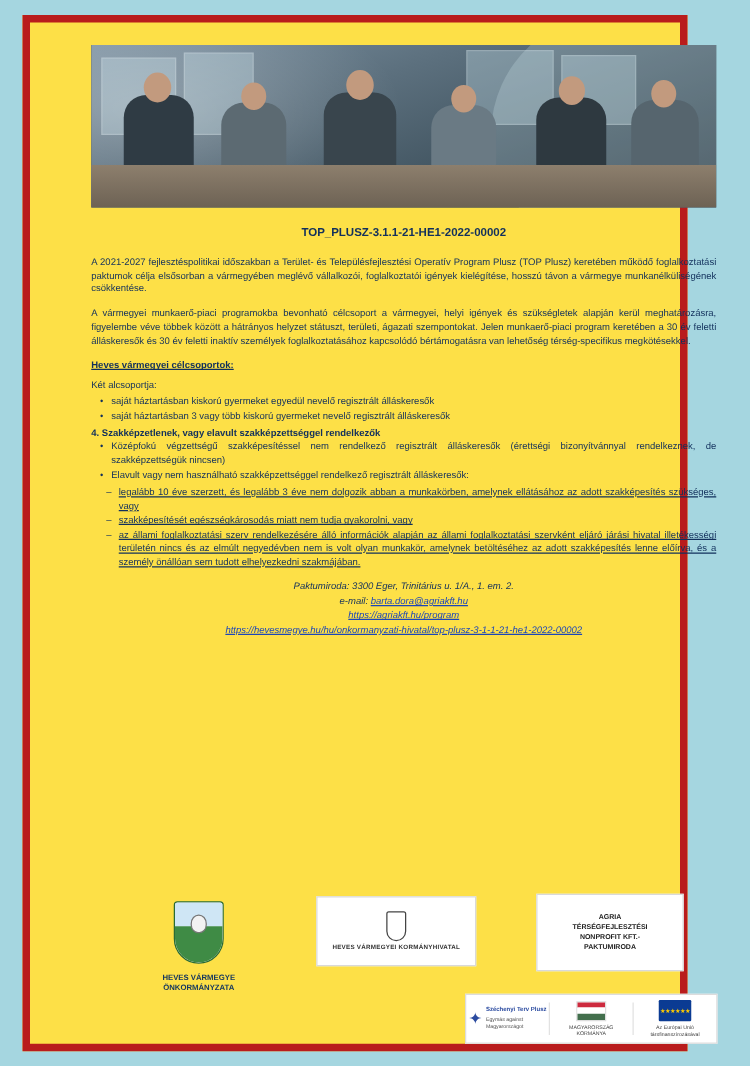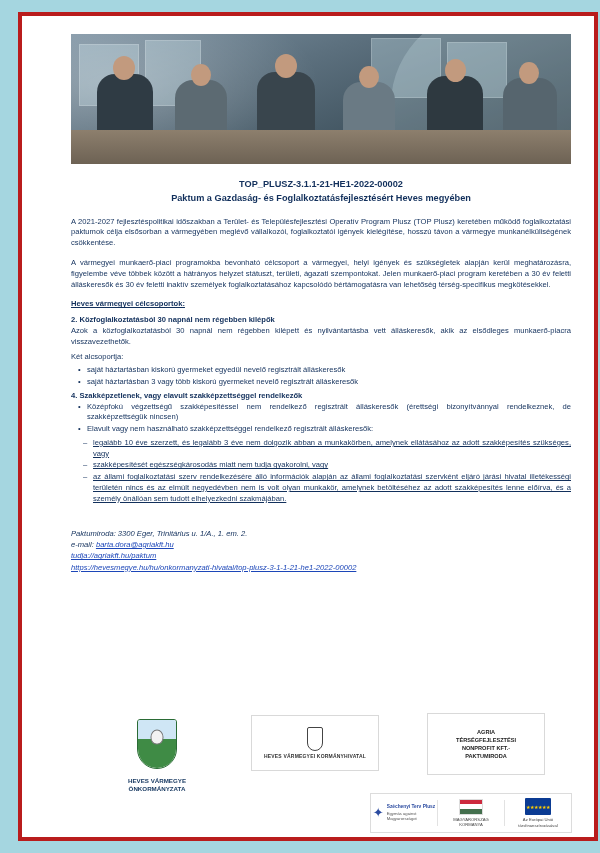--- a/index.html
+++ b/index.html
@@ -12,23 +12,23 @@
   .page {
     position: relative;
     width: 600px; height: 853px;
     background: #a5d6e0;
     padding: 0;
     overflow: hidden;
   }
   .inner {
     position: absolute;
     left: 18px; top: 12px;
-    width: 580px; height: 829px;
-    background: #ffffff;
-    border: 4px solid #b91c1c;
+    width: 532px; height: 829px;
+    background: #fde047;
+    border: 6px solid #b91c1c;
   }
   
   .hero {
     position: absolute;
     left: 49px; top: 18px;
     width: 500px; height: 130px;
     background: #3c4a52;
     overflow: hidden;
   }
   .hero .sky {
@@ -98,21 +98,22 @@
   }
   .doc ul li { position: relative; margin: 0 0 1px 0; }
   .doc ul li:before {
     content: "•";
     position: absolute; left: -9px; top: 0;
   }
   .doc ul.dash li:before { content: "–"; left: -10px; }
   .doc ul.dash { padding-left: 22px; text-decoration: underline; }
   .doc .sub { margin: 0 0 2px 0; }
   .contact {
-    margin-top: 23px;
+    text-align: center;
+    margin-top: 8px;
     font-size: 7.6px;
     line-height: 1.5;
   }
   .contact .em { font-style: italic; }
   .contact a {
     color: #1c46b8;
     text-decoration: underline;
     font-style: italic;
   }
   
@@ -233,33 +234,28 @@
       <div class="person" style="left:356px;width:56px;height:70px;background:#2e3940;"></div>
       <div class="head" style="left:374px;bottom:82px;width:21px;height:23px;"></div>
       <div class="person" style="left:432px;width:54px;height:68px;background:#56656e;"></div>
       <div class="head" style="left:448px;bottom:80px;width:20px;height:22px;"></div>
       <div class="desk"></div>
     </div>
 
     <div class="doc">
       <div class="title">
         <div>TOP_PLUSZ-3.1.1-21-HE1-2022-00002</div>
-        <div>Paktum a Gazdaság- és Foglalkoztatásfejlesztésért Heves megyében</div>
       </div>
 
       <p>A 2021-2027 fejlesztéspolitikai időszakban a Terület- és Településfejlesztési Operatív Program Plusz (TOP Plusz) keretében működő foglalkoztatási paktumok célja elsősorban a vármegyében meglévő vállalkozói, foglalkoztatói igények kielégítése, hosszú távon a vármegye munkanélküliségének csökkentése.</p>
       <p>A vármegyei munkaerő-piaci programokba bevonható célcsoport a vármegyei, helyi igények és szükségletek alapján kerül meghatározásra, figyelembe véve többek között a hátrányos helyzet státuszt, területi, ágazati szempontokat. Jelen munkaerő-piaci program keretében a 30 év feletti álláskeresők és 30 év feletti inaktív személyek foglalkoztatásához kapcsolódó bértámogatásra van lehetőség térség-specifikus megkötésekkel.</p>
 
       <div class="groups-head">Heves vármegyei célcsoportok:</div>
 
 
-      <div>
-        <div class="gitem">2. Közfoglalkoztatásból 30 napnál nem régebben kilépők</div>
-        <div class="gbody">Azok a közfoglalkoztatásból 30 napnál nem régebben kilépett és nyilvántartásba vett álláskeresők, akik az elsődleges munkaerő-piacra visszavezethetők.</div>
-      </div>
 
       <div>
         <div class="sub">Két alcsoportja:</div>
         <ul>
           <li>saját háztartásban kiskorú gyermeket egyedül nevelő regisztrált álláskeresők</li>
           <li>saját háztartásban 3 vagy több kiskorú gyermeket nevelő regisztrált álláskeresők</li>
         </ul>
       </div>
 
       <div>
@@ -275,21 +271,21 @@
         </ul>
       </div>
 
       <div class="contact">
         <div class="em">Paktumiroda: 3300 Eger, Trinitárius u. 1/A., 1. em. 2.</div>
         <div>
           <span class="em">e-mail:</span>
           <a href="#">barta.dora@agriakft.hu</a>
         </div>
         <div>
-          <a href="#">tudja://agriakft.hu/paktum</a>
+          <a href="#">https://agriakft.hu/program</a>
         </div>
         <div>
           <a href="#">https://hevesmegye.hu/hu/onkormanyzati-hivatal/top-plusz-3-1-1-21-he1-2022-00002</a>
         </div>
       </div>
     </div>
 
     <div class="logos">
       <div class="logo-box lb1">
         <div class="crest">

